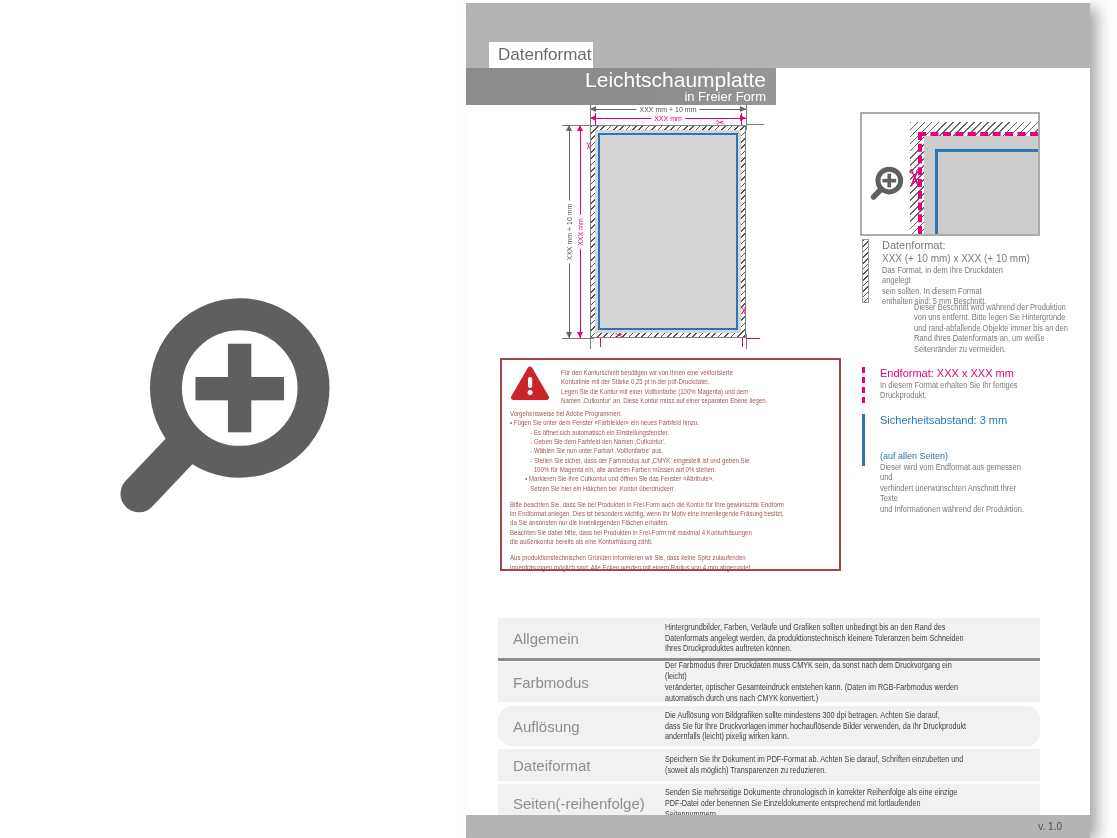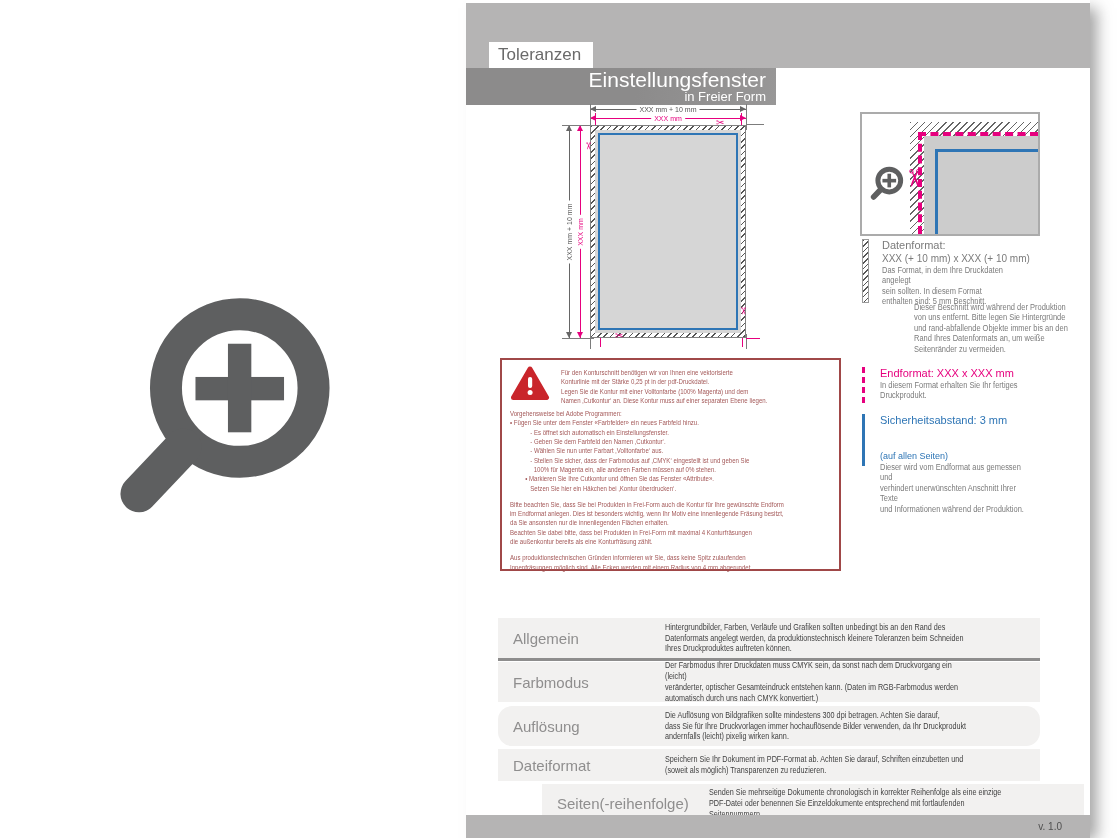--- a/index.html
+++ b/index.html
@@ -117,24 +117,24 @@
       <rect x="38" y="38.5" width="36" height="9.5" fill="currentColor"></rect>
       <rect x="51.2" y="25" width="9.5" height="36" fill="currentColor"></rect>
       <line x1="33" y1="67" x2="15" y2="86" stroke="currentColor" stroke-width="15" stroke-linecap="round"></line>
     </svg>
   </div>
 
   <div class="page">
 
     <div class="top-band"></div>
     <div class="tab">
-      <span>Toleranzen</span>
+      <span>Datenformat</span>
     </div>
     <div class="title-bar">
-      <div class="pg-title">Einstellungsfenster</div>
+      <div class="pg-title">Leichtschaumplatte</div>
       <div class="pg-sub">in Freier Form</div>
     </div>
 
     <div class="dim-h" style="left:124px;top:106px;width:156px;">
       <span class="dh-line"></span>
         <span class="arr-l"></span>
         <span class="arr-r"></span>
       <span class="dh-label">XXX mm + 10 mm</span>
     </div>
     <div class="dim-h dim-m" style="left:124px;top:115px;width:156px;">
@@ -289,21 +289,21 @@
       <div class="tip-label">Auflösung</div>
       <div class="tip-text">Die Auflösung von Bildgrafiken sollte mindestens 300 dpi  betragen. Achten Sie darauf,
 dass Sie für Ihre Druckvorlagen immer hochauflösende Bilder verwenden, da Ihr Druckprodukt
 andernfalls (leicht) pixelig wirken kann.</div>
     </div>
     <div class="tip-row" style="top:749px;height:32px;">
       <div class="tip-label">Dateiformat</div>
       <div class="tip-text">Speichern Sie Ihr Dokument im PDF-Format ab. Achten Sie darauf, Schriften einzubetten und
 (soweit als möglich) Transparenzen zu reduzieren.</div>
     </div>
-    <div class="tip-row" style="top:784px;height:39px;margin-left:44px;">
+    <div class="tip-row" style="top:784px;height:39px;">
       <div class="tip-label">Seiten(-reihenfolge)</div>
       <div class="tip-text">Senden Sie mehrseitige Dokumente chronologisch in korrekter Reihenfolge als eine einzige
 PDF-Datei oder benennen Sie Einzeldokumente entsprechend mit fortlaufenden Seitennummern.</div>
     </div>
 
     <div class="footer">
       <span>v. 1.0</span>
     </div>
 
   </div>

